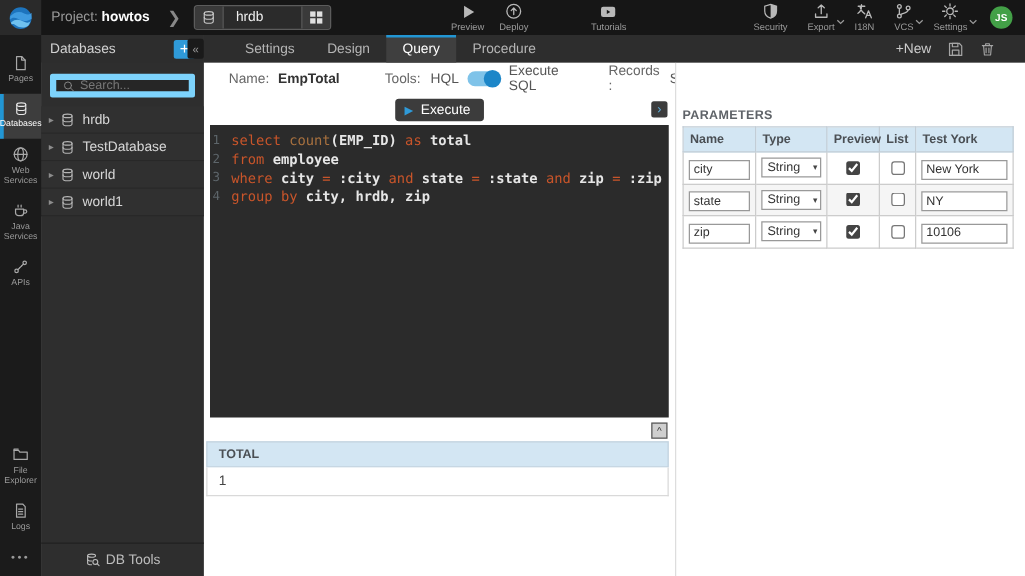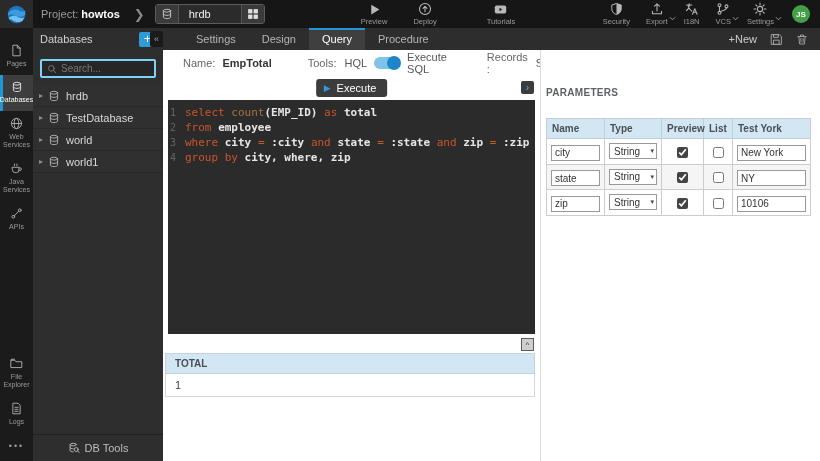--- a/index.html
+++ b/index.html
@@ -11,21 +11,21 @@
   .topbar { position:absolute; left:0; top:0; width:820px; height:28px; background:#161616; display:flex; align-items:center; z-index:5;}
   .logo { width:33px; height:28px; background:#2a2a2a; display:flex; align-items:center; justify-content:center; flex:0 0 auto;}
   .project { margin-left:8px; font-size:11px; color:#9a9a9a; white-space:nowrap;}
   .project b { color:#fff; font-weight:bold; margin-left:3px;}
   .crumb-sep { color:#888; font-size:13px; margin:0 10px 0 14px; }
   .entity-tab { height:20px; display:flex; align-items:stretch; border:1px solid #5c5c5c; border-radius:3px; background:#2b2b2b; overflow:hidden;}
   .entity-tab .seg { background:#3a3a3a; display:flex; align-items:center; padding:0 5px; color:#c9c9c9;}
   .entity-tab .seg.left { border-right:1px solid #555; }
   .entity-tab .seg.right { border-left:1px solid #555; color:#e0e0e0;}
   .entity-tab .ename { display:flex; align-items:center; padding:0 10px; width:62px; color:#f0f0f0; font-size:11px;}
-  .tb-act { display:flex; flex-direction:column; align-items:center; color:#b8b8b8; cursor:pointer; margin-left:26px;}
+  .tb-act { display:flex; flex-direction:column; align-items:center; color:#b8b8b8; cursor:pointer; margin-left:12px;}
   .tb-act.first { margin-left:96px; }
   .tb-act.gap { margin-left:50px; }
   .tb-lbl { font-size:7.5px; color:#9a9a9a; margin-top:1px; white-space:nowrap;}
   .tb-right { margin-left:auto; display:flex; align-items:center; }
   .tb-right .tb-act { margin-left:0; margin-right:16px; position:relative;}
   .chev { position:absolute; right:-8px; top:5px; color:#9a9a9a;}
   .avatar { width:18px; height:18px; border-radius:50%; background:#43a047; color:#fff; font-size:8px; font-weight:bold; display:flex; align-items:center; justify-content:center; margin:0 10px 0 2px; flex:0 0 auto;}
   .ic { display:inline-flex; align-items:center; justify-content:center; line-height:0;}
   .ic svg { display:block; }
 
@@ -36,36 +36,36 @@
   .rail-item.active { background:#3d3d3d; box-shadow:inset 3px 0 0 #2296d4; color:#e8e8e8;}
   .rail-item.active .rail-lbl { color:#fff; }
   .rail-spacer { flex:1; }
   .rail-more { text-align:center; color:#9b9b9b; font-size:9px; letter-spacing:2px; padding:8px 0 10px; cursor:pointer;}
 
   
   .dbpanel { position:absolute; left:33px; top:28px; width:130px; bottom:0; background:#2e2e2e; z-index:3;}
   .dbpanel-head { height:22px; background:#2d2d2d; display:flex; align-items:center; padding:0 7px; }
   .dbpanel-title { color:#d2d2d2; font-size:11px; }
   .plus-btn { margin-left:auto; width:17px; height:15px; background:#2f9ad8; color:#fff; border:none; border-radius:2px; font-size:13px; line-height:13px; cursor:pointer; display:flex; align-items:center; justify-content:center; padding-bottom:2px;}
-  .searchbox { margin:9px 7px 7px; height:19px; border:2px solid #7dd3fc; border-radius:2px; background:#262626; display:flex; align-items:center; padding:0 5px; color:#8b8b8b;}
+  .searchbox { margin:9px 7px 7px; height:19px; border:5px solid #7dd3fc; border-radius:2px; background:#262626; display:flex; align-items:center; padding:0 5px; color:#8b8b8b;}
   .searchbox input { flex:1; min-width:0; background:transparent; border:none; outline:none; color:#ccc; font-size:10px; margin-left:4px; font-family:inherit;}
   .searchbox input::placeholder { color:#787878; }
   .tree { list-style:none; }
   .tree-item { height:22px; display:flex; align-items:center; padding:0 6px; color:#d8d8d8; font-size:11px; cursor:pointer; border-bottom:1px solid #282828; background:#303030;}
   .tree-item .caret { color:#8d8d8d; font-size:8px; width:9px; }
   .tree-item .ic { color:#b5b5b5; margin-right:6px; }
   .dbtools { position:absolute; left:0; right:0; bottom:0; height:27px; border-top:1px solid #212121; display:flex; align-items:center; justify-content:center; gap:5px; color:#bdbdbd; font-size:11px; cursor:pointer;}
 
   .collapse-btn { position:absolute; left:150px; top:31px; width:13px; height:16px; background:#1a1a1a; color:#9a9a9a; font-size:9px; display:flex; align-items:center; justify-content:center; border-radius:2px; cursor:pointer; z-index:6;}
 
   
   .tabbar { position:absolute; left:163px; top:28px; right:0; height:22px; background:#2d2d2d; display:flex; align-items:stretch; padding-left:20px; z-index:4;}
   .tab { padding:0 13px; display:flex; align-items:center; color:#b5b5b5; font-size:11px; cursor:pointer;}
   .tab.active { background:#3f3f3f; color:#fff; box-shadow:inset 0 2px 0 #2296d4;}
-  .tab-right { margin-left:auto; display:flex; align-items:center; gap:13px; padding-right:12px; color:#a5a5a5;}
+  .tab-right { margin-left:auto; display:flex; align-items:center; gap:13px; padding-right:24px; color:#a5a5a5;}
   .newlink { color:#cccccc; font-size:11px; cursor:pointer;}
 
   
   .content { position:absolute; left:163px; top:50px; width:377px; bottom:0; background:#fff; }
   .config-row { position:absolute; left:0; top:0; right:0; height:26px; display:flex; align-items:center; padding-left:20px; font-size:11px; color:#666;}
   .cfg-lbl { color:#666; }
   .cfg-val { color:#333; font-weight:bold; margin-left:7px; }
   .tgl-opt { color:#555; }
   .toggle { position:relative; width:26px; height:12px; border-radius:6px; background:#7fc3e9; margin:0 7px; display:inline-block; cursor:pointer; flex:0 0 auto;}
   .toggle .knob { position:absolute; right:-1px; top:-1px; width:14px; height:14px; border-radius:50%; background:#1c86c8; }
@@ -89,21 +89,21 @@
   .collapse-up { position:absolute; right:6px; top:288px; width:13px; height:13px; background:#cfcfcf; border:1px solid #5a5a5a; color:#333; font-size:8px; line-height:8px; display:flex; align-items:center; justify-content:center; cursor:pointer;}
 
   
   .results { position:absolute; left:2px; right:5px; top:303px; }
   .res-head { background:#d3e6f3; border:1px solid #c3d2de; padding:4px 9px; font-size:10px; font-weight:bold; color:#4a4f54;}
   .res-row { background:#fff; border:1px solid #d9d9d9; border-top:none; padding:5px 9px; font-size:11px; color:#444;}
 
   
   .params { position:absolute; left:540px; top:50px; right:0; bottom:0; background:#fff; border-left:1px solid #ddd; padding:37px 9px 0 5px;}
   .params-title { font-size:10px; font-weight:bold; color:#5f6368; letter-spacing:.3px; }
-  table.ptable { width:100%; border-collapse:collapse; margin-top:20px; table-layout:fixed;}
+  table.ptable { width:100%; border-collapse:collapse; margin-top:3px; table-layout:fixed;}
   .ptable th { background:#d3e6f3; border:1px solid #c2cdd6; padding:4px 5px; text-align:left; color:#4a4f54; font-size:10px; font-weight:bold;}
   .ptable td { border:1px solid #ccc; padding:3px 4px; }
   .ptable tr.stripe td { background:#f5f5f5; }
   .ptable td.c { text-align:center; }
   .p-in { width:100%; height:16px; border:1px solid #999; font-size:10px; padding:0 3px; color:#333; font-family:inherit; background:#fff;}
   .p-sel { display:flex; align-items:center; justify-content:space-between; border:1px solid #999; height:16px; padding:0 2px 0 4px; font-size:10px; color:#333; background:#fff; cursor:pointer;}
   .sel-arr { font-style:normal; font-size:7px; color:#444; }
   input[type=checkbox] { width:11px; height:11px; accent-color:#444; margin:0; vertical-align:middle; cursor:pointer;}
   .col-name{width:58px} .col-type{width:57px} .col-req{width:42px} .col-list{width:29px}
 </style>
@@ -434,21 +434,21 @@
     <button class="execute-btn">
       <span class="playglyph">▶</span>
       <span>Execute</span>
     </button>
     <div class="expand-btn">›</div>
 
     <div class="editor" id="code">
         <div class="cl"><span class="ln">1</span><span class="ct"><span class="kw">select </span><span class="fn">count</span><span class="id">(EMP_ID) </span><span class="kw">as </span><span class="id">total</span></span></div>
         <div class="cl"><span class="ln">2</span><span class="ct"><span class="kw">from </span><span class="id">employee</span></span></div>
         <div class="cl"><span class="ln">3</span><span class="ct"><span class="kw">where </span><span class="id">city </span><span class="kw">= </span><span class="id">:city </span><span class="kw">and </span><span class="id">state </span><span class="kw">= </span><span class="id">:state </span><span class="kw">and </span><span class="id">zip </span><span class="kw">= </span><span class="id">:zip</span></span></div>
-        <div class="cl"><span class="ln">4</span><span class="ct"><span class="kw">group by </span><span class="id">city, where, zip</span></span></div>
+        <div class="cl"><span class="ln">4</span><span class="ct"><span class="kw">group by </span><span class="id">city, hrdb, zip</span></span></div>
       </div>
 
     <div class="collapse-up">^</div>
 
     <div class="results">
       <div class="res-head">TOTAL</div>
       <div class="res-row">1</div>
     </div>
   </main>
 

